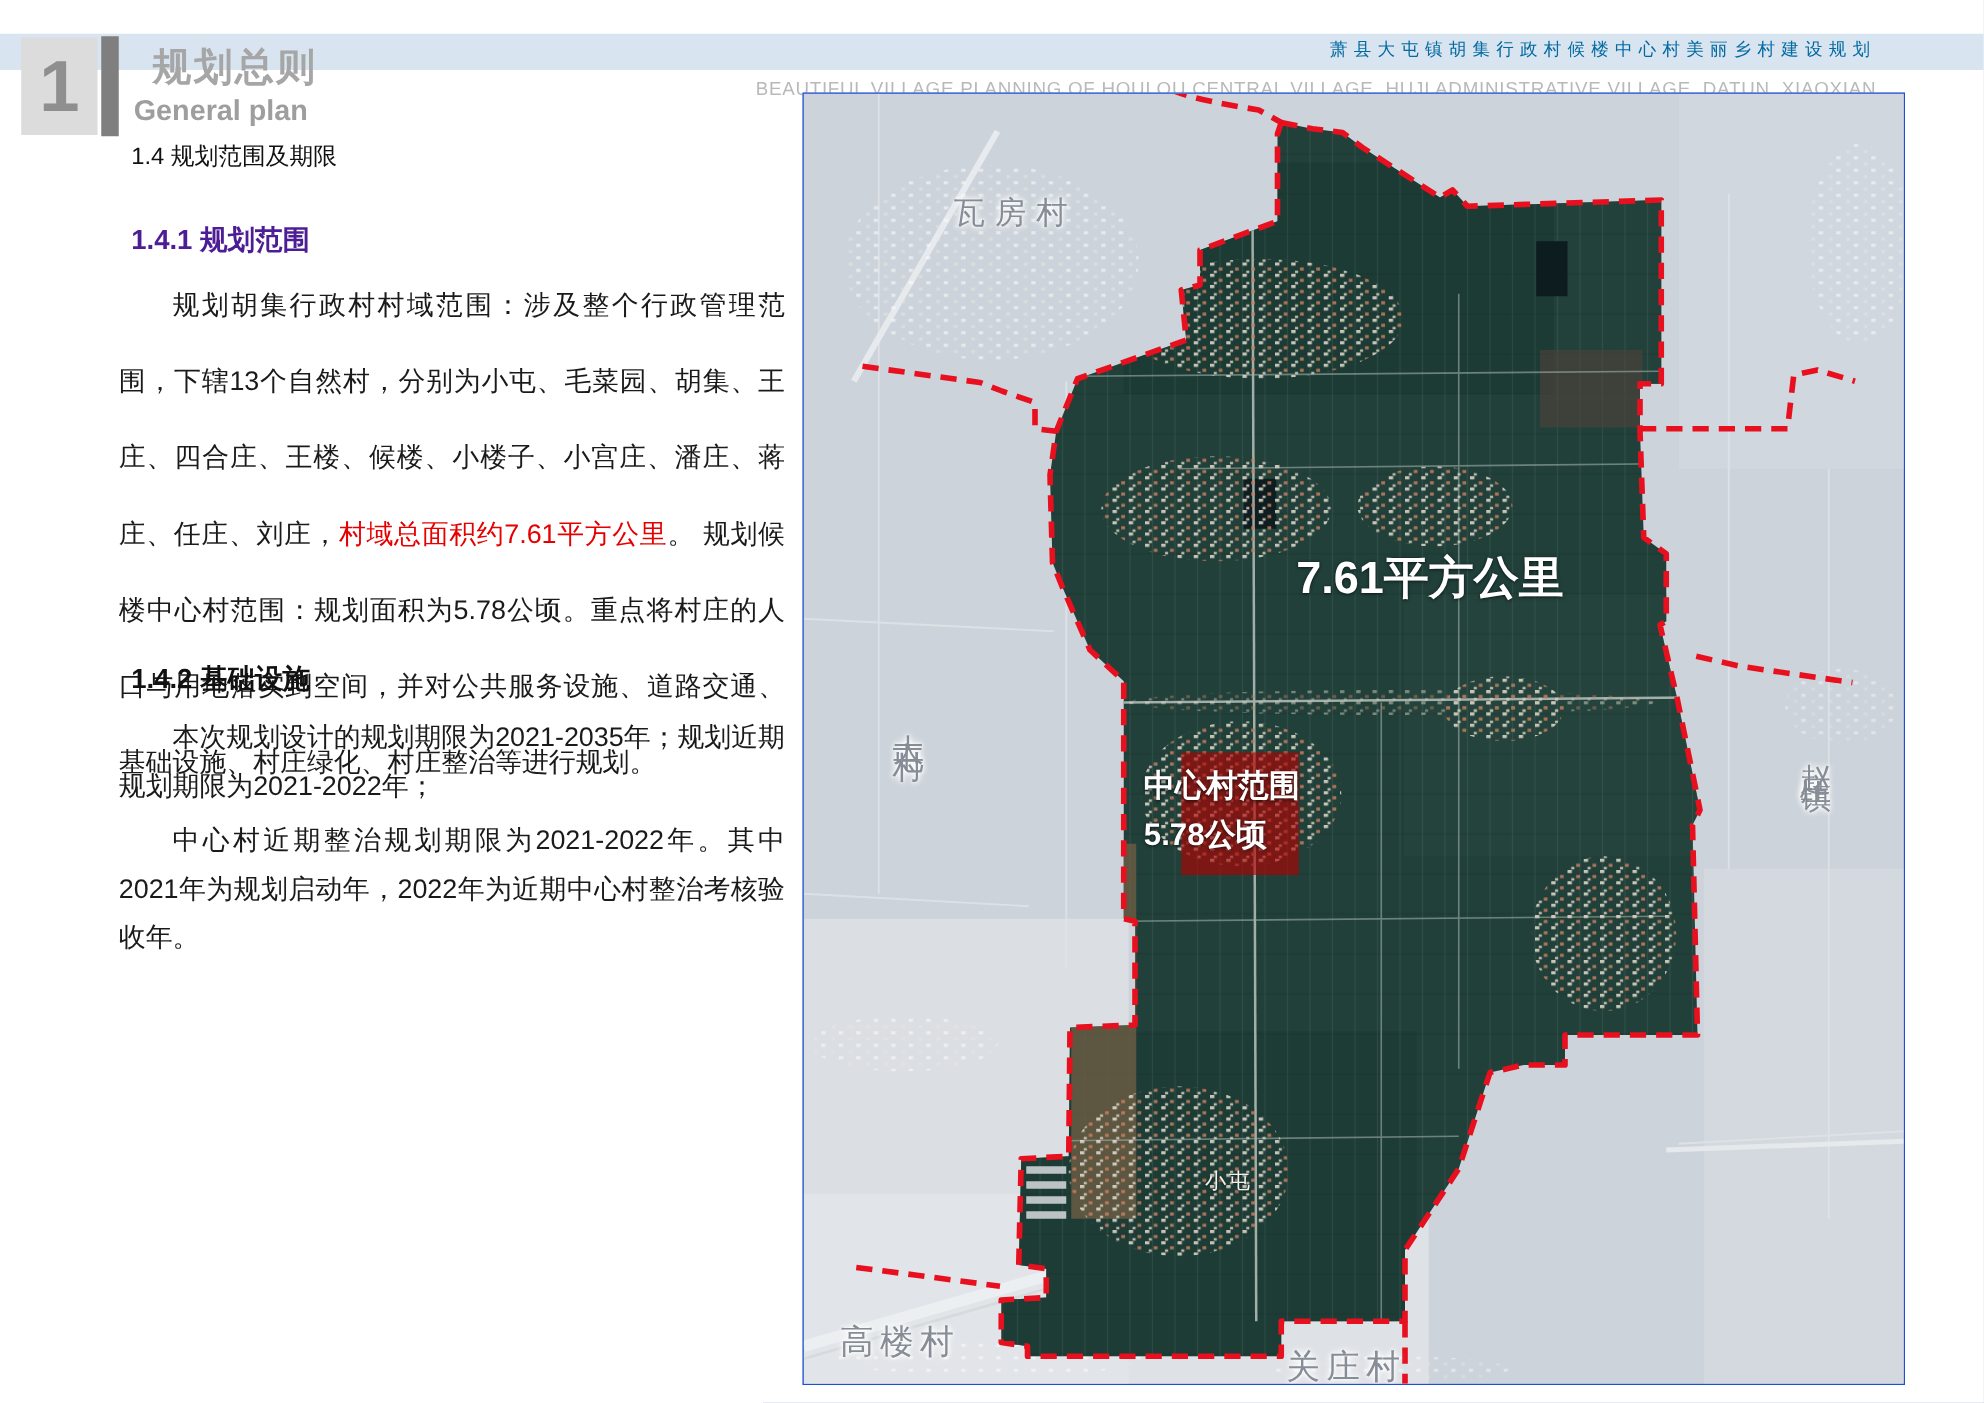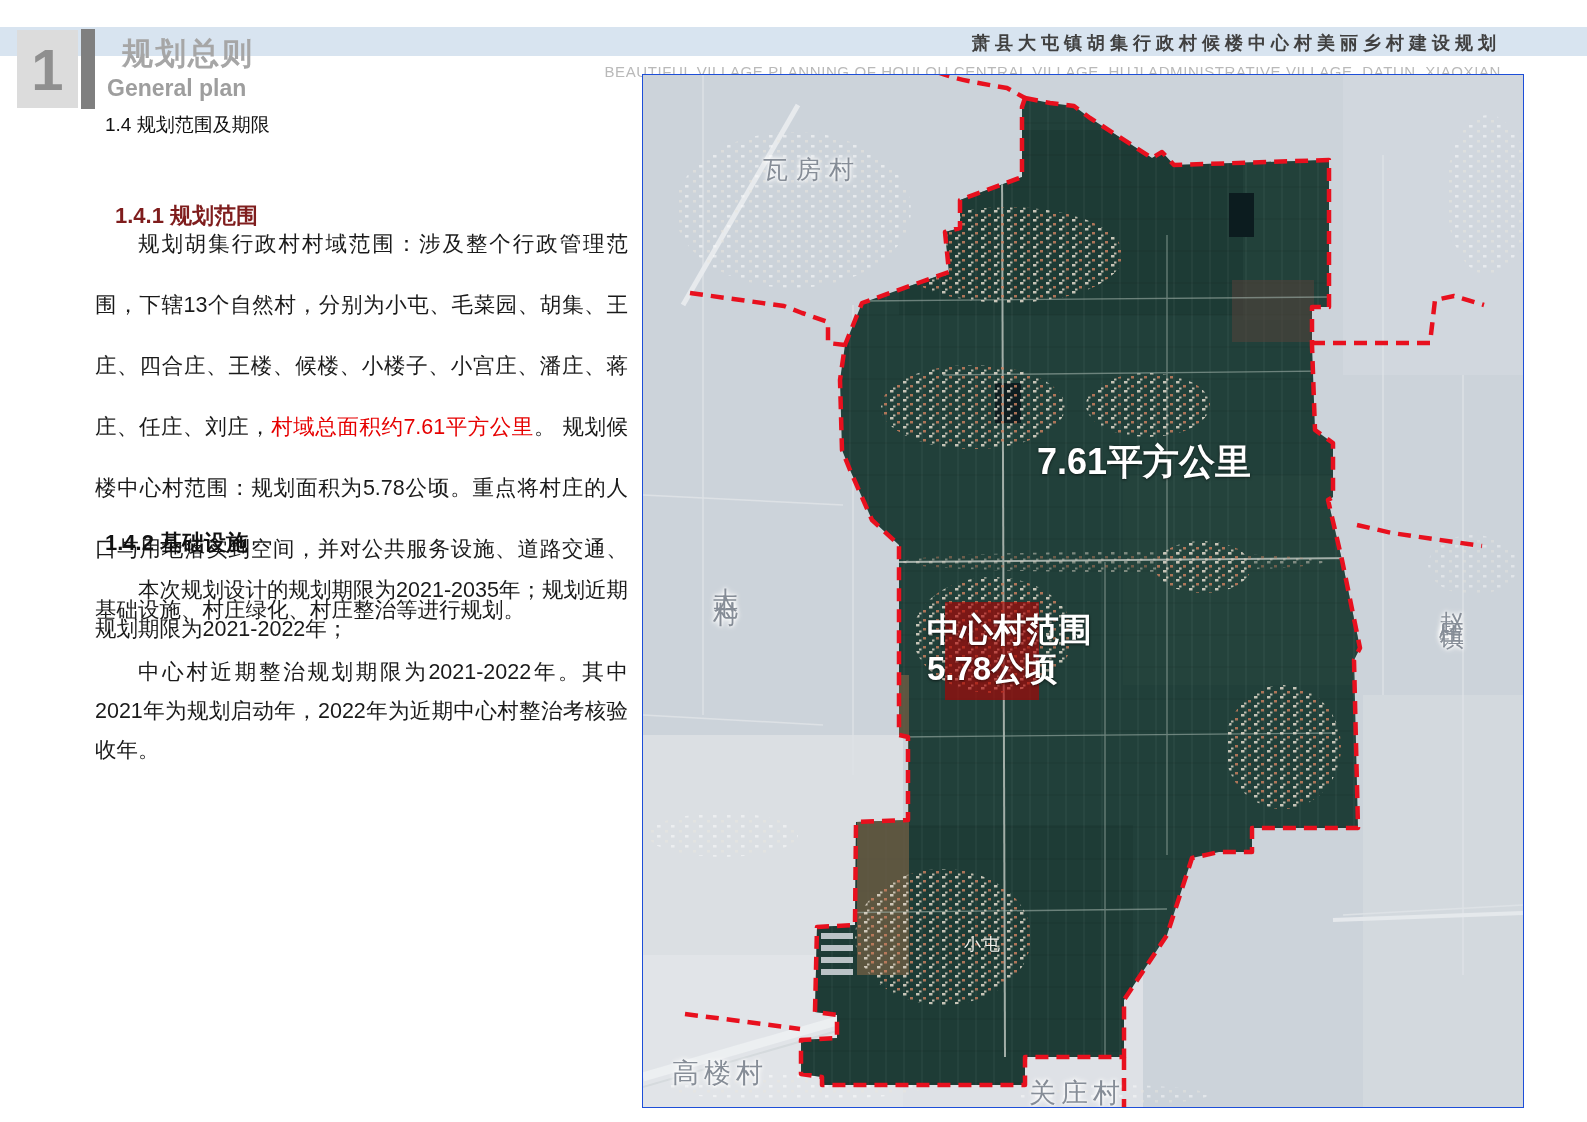--- a/index.html
+++ b/index.html
@@ -7,25 +7,25 @@
     width:1587px;height:1122px;position:relative;background:#ffffff;
     font-family:"Liberation Sans","DejaVu Sans",sans-serif;overflow:hidden;
   }
   
   .band{position:absolute;left:0;top:27px;width:1587px;height:29px;background:#d8e4f0;}
   .chapter-box{position:absolute;left:17px;top:30px;width:61px;height:78px;background:#dcdcdc;
     display:flex;align-items:center;justify-content:center;font-size:58px;font-weight:bold;color:#8f8f8f;}
   .chapter-bar{position:absolute;left:81px;top:29px;width:14px;height:80px;background:#7f7f7f;}
   .chapter-zh{position:absolute;left:122px;top:33px;font-size:31px;font-weight:bold;color:#a6a6a6;letter-spacing:2px;}
   .chapter-en{position:absolute;left:107px;top:75px;font-size:23px;font-weight:bold;color:#9e9e9e;}
-  .doc-zh{position:absolute;right:86px;top:31px;font-size:18px;font-weight:bold;color:#404040;letter-spacing:5px;white-space:nowrap;}
+  .doc-zh{position:absolute;right:86px;top:31px;font-size:14px;font-weight:normal;color:#0369a1;letter-spacing:5px;white-space:nowrap;}
   .doc-en{position:absolute;right:86px;top:63px;font-size:15px;color:#b9b9b9;letter-spacing:0.6px;white-space:nowrap;}
   
   .h-section{position:absolute;left:105px;top:112px;font-size:19px;font-weight:normal;color:#111;}
-  .h-sub1{position:absolute;left:115px;top:177px;font-size:22px;font-weight:bold;color:#7f1d1d;margin-top:24px;}
+  .h-sub1{position:absolute;left:105px;top:177px;font-size:22px;font-weight:bold;color:#4c1d95;}
   .h-sub2{position:absolute;left:105px;top:528px;font-size:22px;font-weight:bold;color:#111;}
   .para{position:absolute;left:95px;width:533px;color:#1a1a1a;text-align:justify;margin:0;}
   .para1{top:214px;font-size:21.5px;line-height:61px;text-indent:2em;}
   .para2{top:571px;font-size:21.5px;line-height:39px;text-indent:2em;}
   .para3{top:653px;font-size:21.5px;line-height:39px;text-indent:2em;}
   .red{color:#e60000;}
   
   .map{position:absolute;left:642px;top:74px;width:880px;height:1032px;border:1px solid #1d4ed8;background:#ccd3da;overflow:hidden;}
   .map svg{position:absolute;left:0;top:0;}
   .maplabel{position:absolute;font-family:"Liberation Serif","DejaVu Serif",serif;color:#868d97;
@@ -33,21 +33,21 @@
   .lbl-wafang{left:120px;top:78px;font-size:25px;letter-spacing:8px;}
   .lbl-datun{left:66px;top:492px;font-size:25px;writing-mode:vertical-rl;letter-spacing:7px;}
   .lbl-zhaozhuang{left:792px;top:516px;font-size:25px;writing-mode:vertical-rl;letter-spacing:7px;}
   .lbl-gaolou{left:29px;top:980px;font-size:27px;letter-spacing:5px;}
   .lbl-guanzhuang{left:386px;top:1000px;font-size:27px;letter-spacing:5px;}
   .lbl-xiaotun{left:321px;top:858px;font-size:17px;color:#f2f2ec;font-family:"Liberation Sans","DejaVu Sans",sans-serif;
     text-shadow:0 1px 2px rgba(0,0,0,.5);letter-spacing:2px;}
   .annot{position:absolute;color:#ffffff;font-weight:bold;white-space:nowrap;
     text-shadow:0 1px 3px rgba(0,0,0,.5),0 0 2px rgba(0,0,0,.35);}
   .annot-domain{left:394px;top:366px;font-size:36px;line-height:41px;}
-  .annot-center{left:272px;top:535px;font-size:33px;line-height:39px;margin-left:12px;}
+  .annot-center{left:272px;top:535px;font-size:25px;line-height:39px;}
 </style>
 </head>
 <body>
 
 <div class="band"></div>
 <div class="chapter-box">
   <span>1</span>
 </div>
 <div class="chapter-bar"></div>
 <div class="chapter-zh">规划总则</div>

